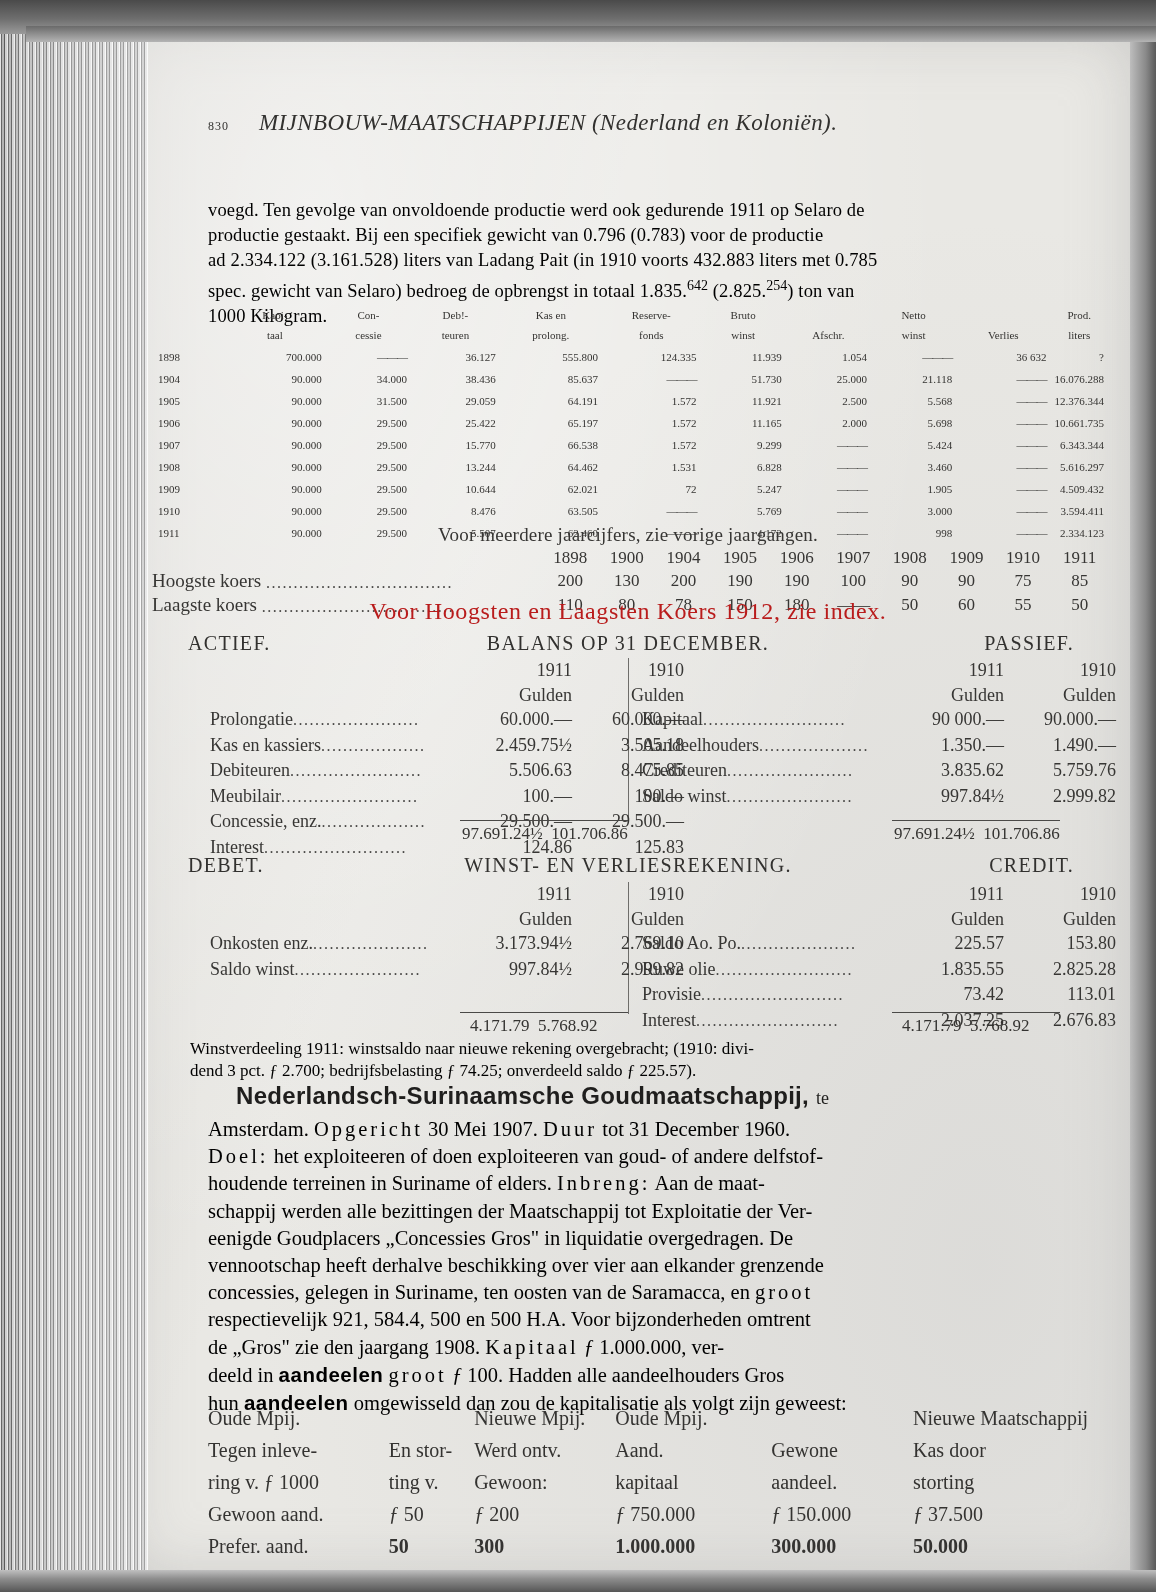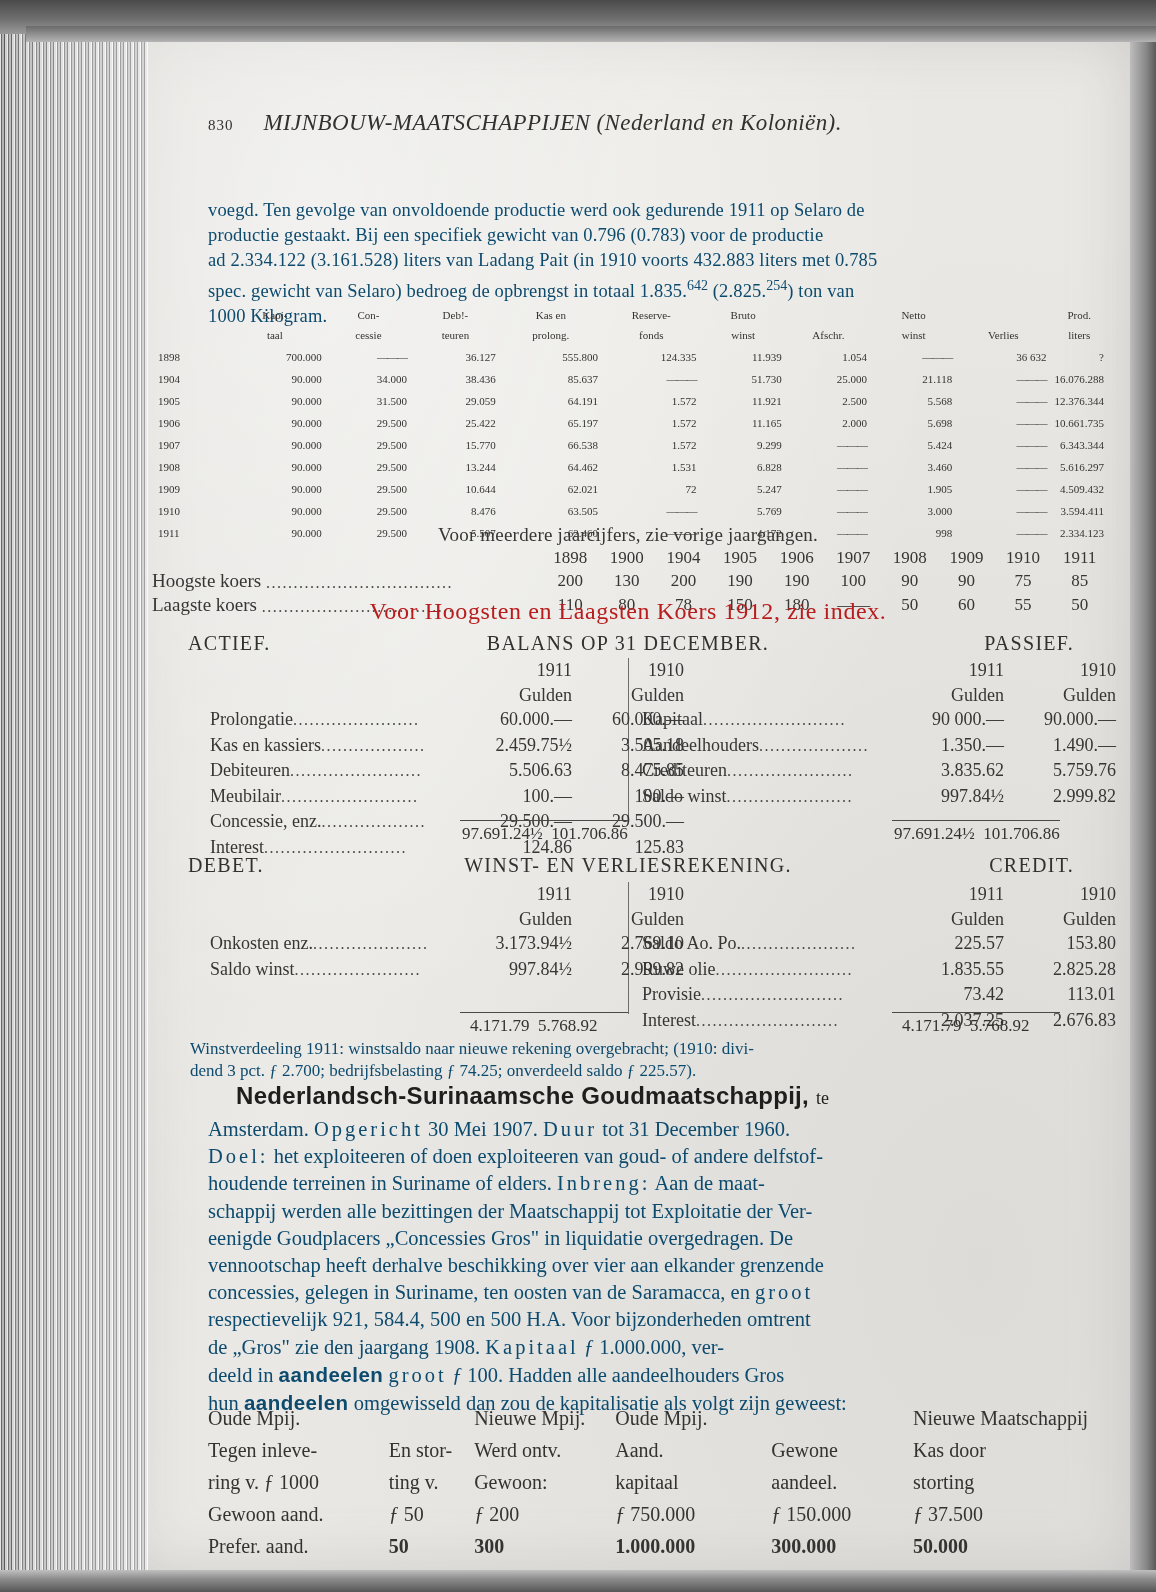--- a/index.html
+++ b/index.html
@@ -65,27 +65,27 @@
     color:#2a2a2a;
   }
 
   
   .running-head{
     position:absolute;left:78px;top:76px;width:860px;
     font-style:italic;font-size:23px;letter-spacing:.4px;
     color:#32312f;white-space:nowrap;
   }
   .running-head .folio{
-    font-style:normal;font-size:15px;margin-right:30px;letter-spacing:1px;
+    font-style:normal;font-size:12px;margin-right:30px;letter-spacing:1px;
   }
 
   .para{
     position:absolute;
     font-size:18.5px;line-height:25px;
-    text-align:justify;color:#0c4a6e;
+    text-align:justify;color:#000000;
   }
   .para.narrow{letter-spacing:.15px;}
 
   sup.sm{font-size:14px;vertical-align:super;letter-spacing:0;}
 
   
   #yeartable{
     position:absolute;left:18px;top:272px;width:960px;
     font-size:11px;line-height:19px;color:#343331;
   }

